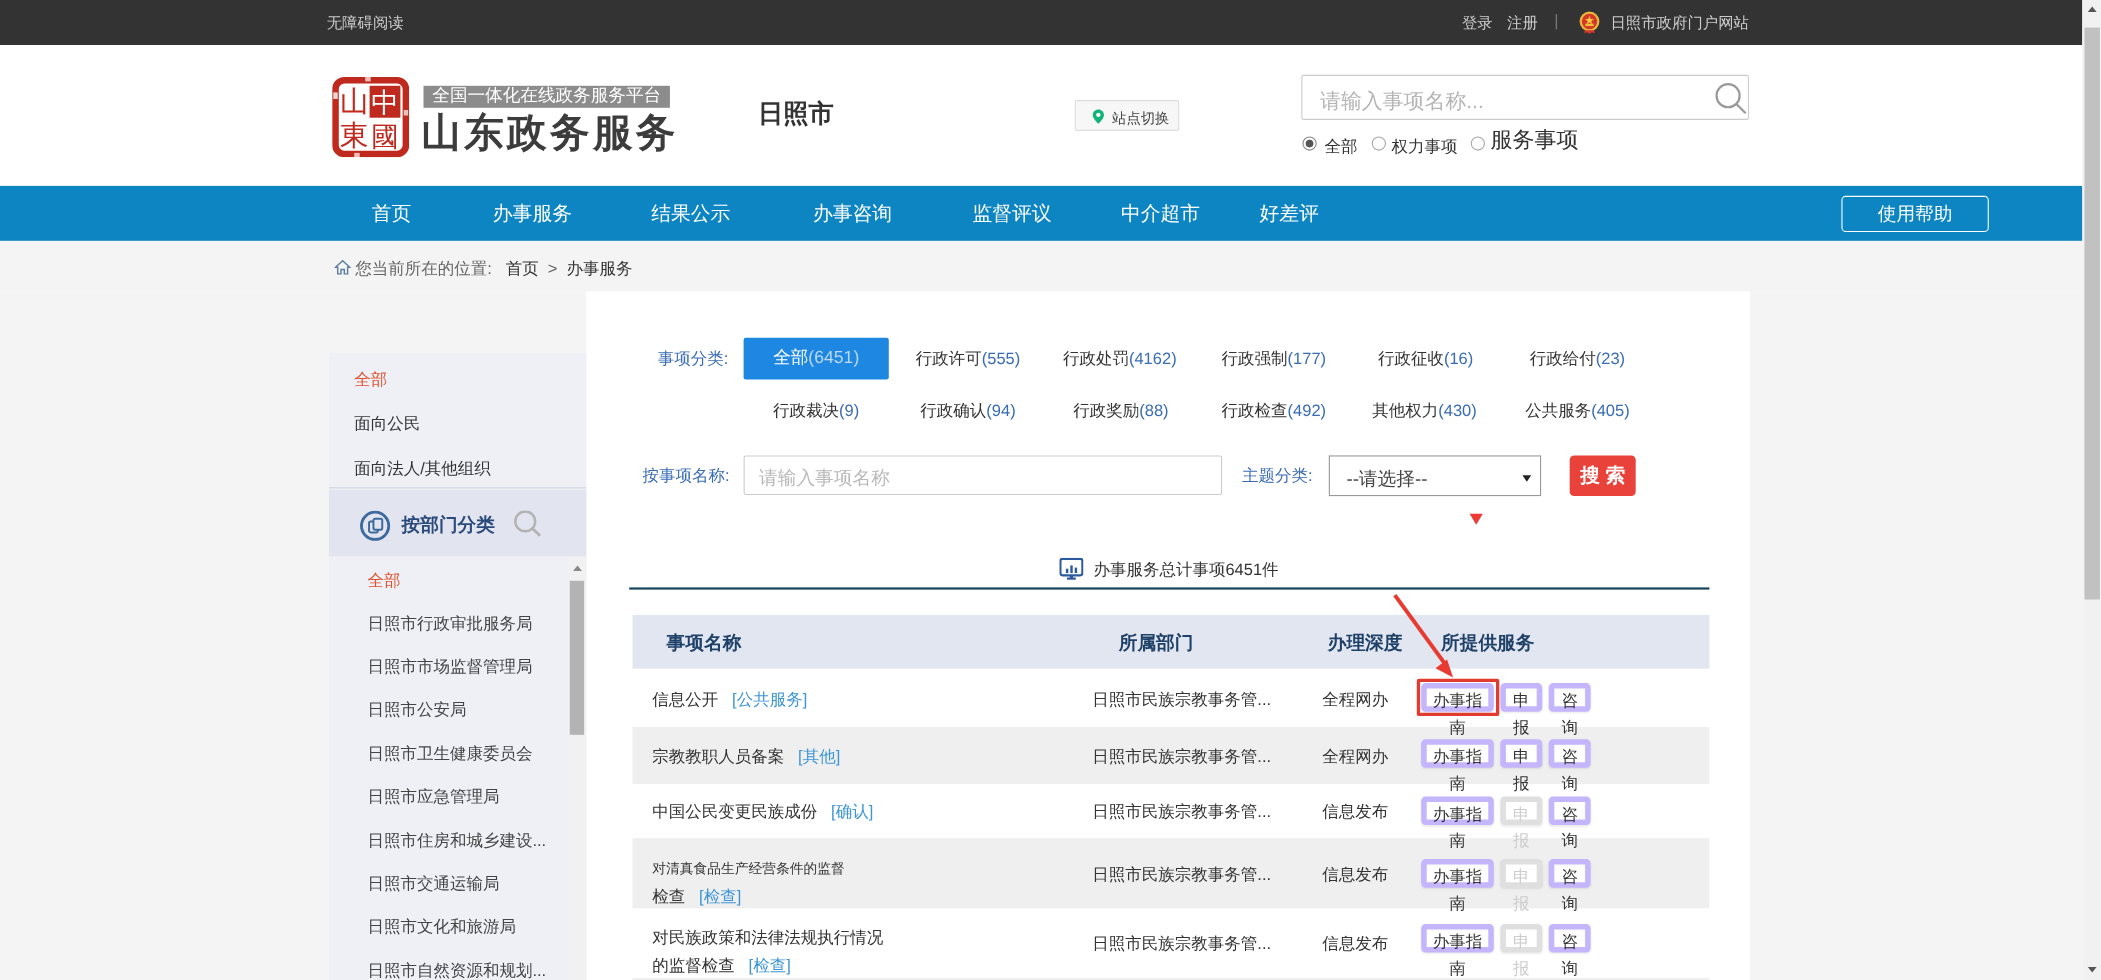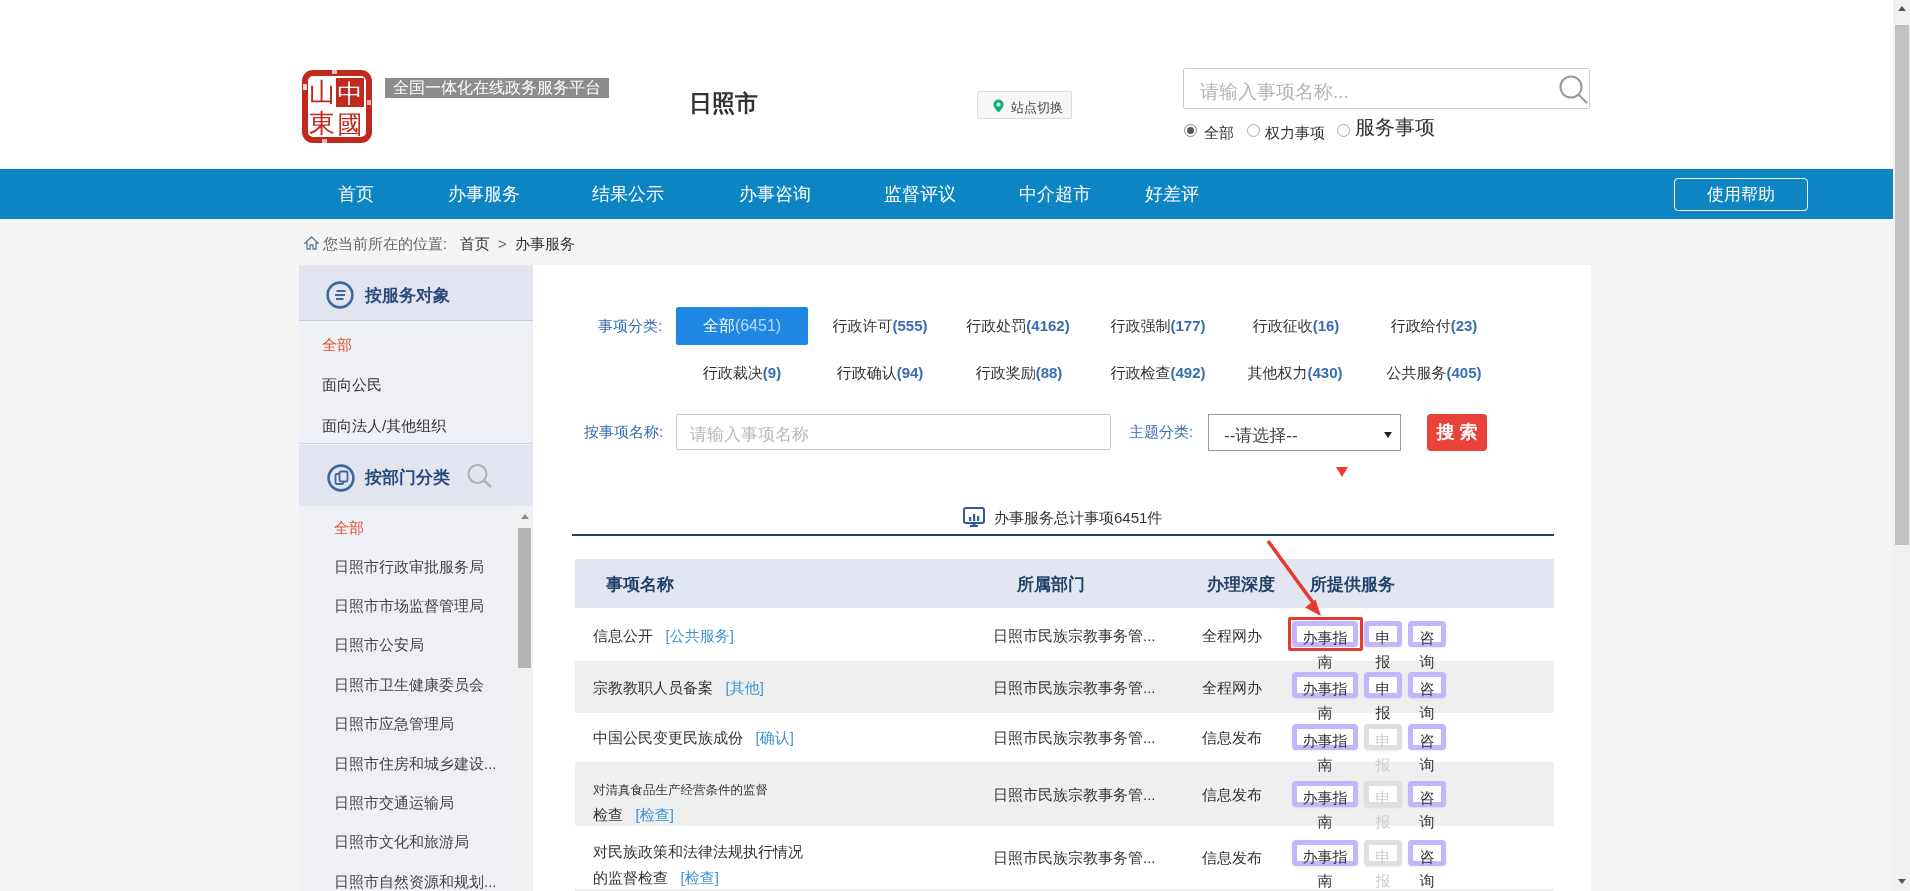--- a/index.html
+++ b/index.html
@@ -23,46 +23,61 @@
 .shead { position:absolute; left:0; width:234px; height:56px; background:#e2e5ef; }
 .shead .t { position:absolute; left:66px; top:19px; font-size:17px; font-weight:bold; color:#2b4a7c; }
 .s1items { position:absolute; left:0; top:56px; width:234px; height:123px; background:#eef0f6; border-bottom:1px solid #ccd2de; }
 .s1it { position:absolute; left:23px; font-size:15px; color:#333; }
 #deptlist { position:absolute; left:0; top:241px; width:234px; height:385px; background:#eef0f6; }
 .dit { position:absolute; left:35px; font-size:15px; color:#444; white-space:nowrap; }
 .red { color:#e0522f !important; }
 
 .lbl { position:absolute; color:#3a6cb3; font-size:15px; white-space:nowrap; }
 .tab { position:absolute; color:#333; font-size:15px; transform:translateX(-50%); white-space:nowrap; }
-.tab b { color:#3a6cb3; font-weight:bold; }
+.tab b { color:#3a6cb3; font-weight:normal; }
 .btn { position:absolute; background:#fff; border:5px solid #c4b5fd; border-radius:4px; font-size:15px; color:#333; text-align:center; line-height:24px; height:26px; box-shadow:0 1px 2px rgba(0,0,0,0.08); }
 .btn.dis { color:#ccc; border-color:#dfdfdf; }
 a { text-decoration:none; }
 .blu { color:#3d95d5; }
 </style>
 </head>
 <body>
 <div id="page">
 
+  <div class="abs" id="topbar">
+    <div class="abs lnk" style="left:297px; top:12px;">无障碍阅读</div>
+    <div class="abs lnk" style="left:1329px; top:12px;">登录</div>
+    <div class="abs lnk" style="left:1370px; top:12px;">注册</div>
+    <div class="abs" style="left:1413px; top:11px; color:#777; font-size:15px;">|</div>
+    <svg class="abs" style="left:1435px; top:10px;" width="20" height="21" viewBox="0 0 20 21">
+      <circle cx="10" cy="9.5" r="9" fill="#e8b83a"></circle>
+      <circle cx="10" cy="9.5" r="7" fill="#d5362a"></circle>
+      <polygon points="10,4.2 11,7.2 14.2,7.2 11.6,9 12.6,12 10,10.2 7.4,12 8.4,9 5.8,7.2 9,7.2" fill="#f5d03c"></polygon>
+      <rect x="6.3" y="11.5" width="7.4" height="2.2" fill="#f0c137"></rect>
+      <path d="M5.5 17.5 L14.5 17.5 L14.5 20.5 L12.5 19.3 L10 20.6 L7.5 19.3 L5.5 20.5 Z" fill="#d5362a"></path>
+    </svg>
+    <div class="abs lnk" style="left:1464px; top:12px;">日照市政府门户网站</div>
+  </div>
 
   <div class="abs" id="hdr">
 
     <svg class="abs" style="left:302px; top:29px;" width="70" height="73" viewBox="0 0 70 73">
       <rect x="3" y="3" width="64" height="67" rx="8" fill="none" stroke="#c0291d" stroke-width="6"></rect>
       <rect x="1" y="14" width="4" height="6" fill="#fff" opacity="0.8"></rect>
       <rect x="30" y="0" width="5" height="4" fill="#fff" opacity="0.7"></rect>
       <rect x="65" y="30" width="4" height="5" fill="#fff" opacity="0.7"></rect>
       <rect x="20" y="69" width="5" height="4" fill="#fff" opacity="0.7"></rect>
       <text x="20" y="31" font-size="26" fill="#c0291d" text-anchor="middle" font-family="&quot;Liberation Serif&quot;,serif">山</text>
       <text x="20" y="62" font-size="26" fill="#c0291d" text-anchor="middle" font-family="&quot;Liberation Serif&quot;,serif">東</text>
       <rect x="34" y="8" width="28" height="29" fill="#c0291d"></rect>
       <text x="48" y="32" font-size="25" fill="#fff" text-anchor="middle" font-family="&quot;Liberation Serif&quot;,serif">中</text>
       <text x="48" y="63" font-size="25" fill="#c0291d" text-anchor="middle" font-family="&quot;Liberation Serif&quot;,serif">國</text>
     </svg>
     <div class="abs" style="left:385px; top:37px; width:224px; height:20px; background:#8c8c8c; color:#fff; font-size:16px; text-align:center; line-height:20px;">全国一体化在线政务服务平台</div>
+    <div class="abs" style="left:383px; top:56px; width:240px; font-size:36px; font-weight:bold; color:#3c3c3c; letter-spacing:3px; white-space:nowrap;">山东政务服务</div>
     <div class="abs" style="left:689px; top:47px; font-size:23px; font-weight:bold; color:#333;">日照市</div>
     <div class="abs" style="left:977px; top:50px; width:95px; height:28px; background:#f7f7f7; border:1px solid #ddd; border-radius:2px;">
       <svg class="abs" style="left:14px; top:7px;" width="13" height="14" viewBox="0 0 13 14">
           <path d="M6.5 0.5 C3.6 0.5 1.4 2.7 1.4 5.5 C1.4 9 6.5 13.5 6.5 13.5 C6.5 13.5 11.6 9 11.6 5.5 C11.6 2.7 9.4 0.5 6.5 0.5 Z" fill="#12b37a"></path>
           <circle cx="6.5" cy="5.4" r="2" fill="#fff"></circle>
         </svg>
       <div class="abs" style="left:33px; top:7px; font-size:13px; color:#444;">站点切换</div>
     </div>
     <div class="abs" style="left:1183px; top:27px; width:407px; height:41px; border:1px solid #ccc; border-radius:2px; background:#fff;">
       <div class="abs" style="left:16px; top:10px; font-size:19px; color:#b5b5b5;">请输入事项名称...</div>
@@ -96,29 +111,20 @@
   <div class="abs" id="crumb">
     <svg class="abs" style="left:304px; top:17px;" width="15" height="14" viewBox="0 0 15 14">
         <path d="M7.5 1 L14 7 L12 7 L12 13 L9 13 L9 9 L6 9 L6 13 L3 13 L3 7 L1 7 Z" fill="none" stroke="#5d7da0" stroke-width="1.3"></path>
       </svg>
     <div class="abs" style="left:323px; top:16px; font-size:15px; color:#666;">您当前所在的位置:&nbsp;&nbsp; <span style="color:#333;">首页</span> &nbsp;&gt;&nbsp; <span style="color:#333;">办事服务</span></div>
   </div>
   <div class="abs" id="pagebg"></div>
   <div class="abs" id="panel"></div>
 
   <div class="abs" id="side">
-    <div class="shead" style="top:0; border-bottom:1px solid #c6cdda;">
-      <svg class="abs" style="left:27px; top:16px;" width="28" height="28" viewBox="0 0 28 28">
-        <circle cx="14" cy="14" r="12.4" fill="none" stroke="#3c699e" stroke-width="2.6"></circle>
-        <line x1="10.5" y1="10" x2="19.5" y2="10" stroke="#3c699e" stroke-width="2"></line>
-        <line x1="9" y1="14" x2="19" y2="14" stroke="#3c699e" stroke-width="2"></line>
-        <line x1="10" y1="18" x2="17.5" y2="18" stroke="#3c699e" stroke-width="2"></line>
-      </svg>
-      <div class="t">按服务对象</div>
-    </div>
     <div class="s1items">
       <div class="s1it red" style="top:15px;">全部</div>
       <div class="s1it" style="top:55px;">面向公民</div>
       <div class="s1it" style="top:96px;">面向法人/其他组织</div>
     </div>
     <div class="shead" style="top:180px; height:61px;">
       <svg class="abs" style="left:28px; top:19px;" width="28" height="28" viewBox="0 0 28 28">
         <circle cx="14" cy="14" r="12.4" fill="none" stroke="#3c699e" stroke-width="2.6"></circle>
         <rect x="8.5" y="10" width="8" height="10" rx="1.5" fill="none" stroke="#3c699e" stroke-width="1.8"></rect>
         <rect x="12.5" y="7.5" width="8" height="10" rx="1.5" fill="#e2e5ef" stroke="#3c699e" stroke-width="1.8"></rect>

